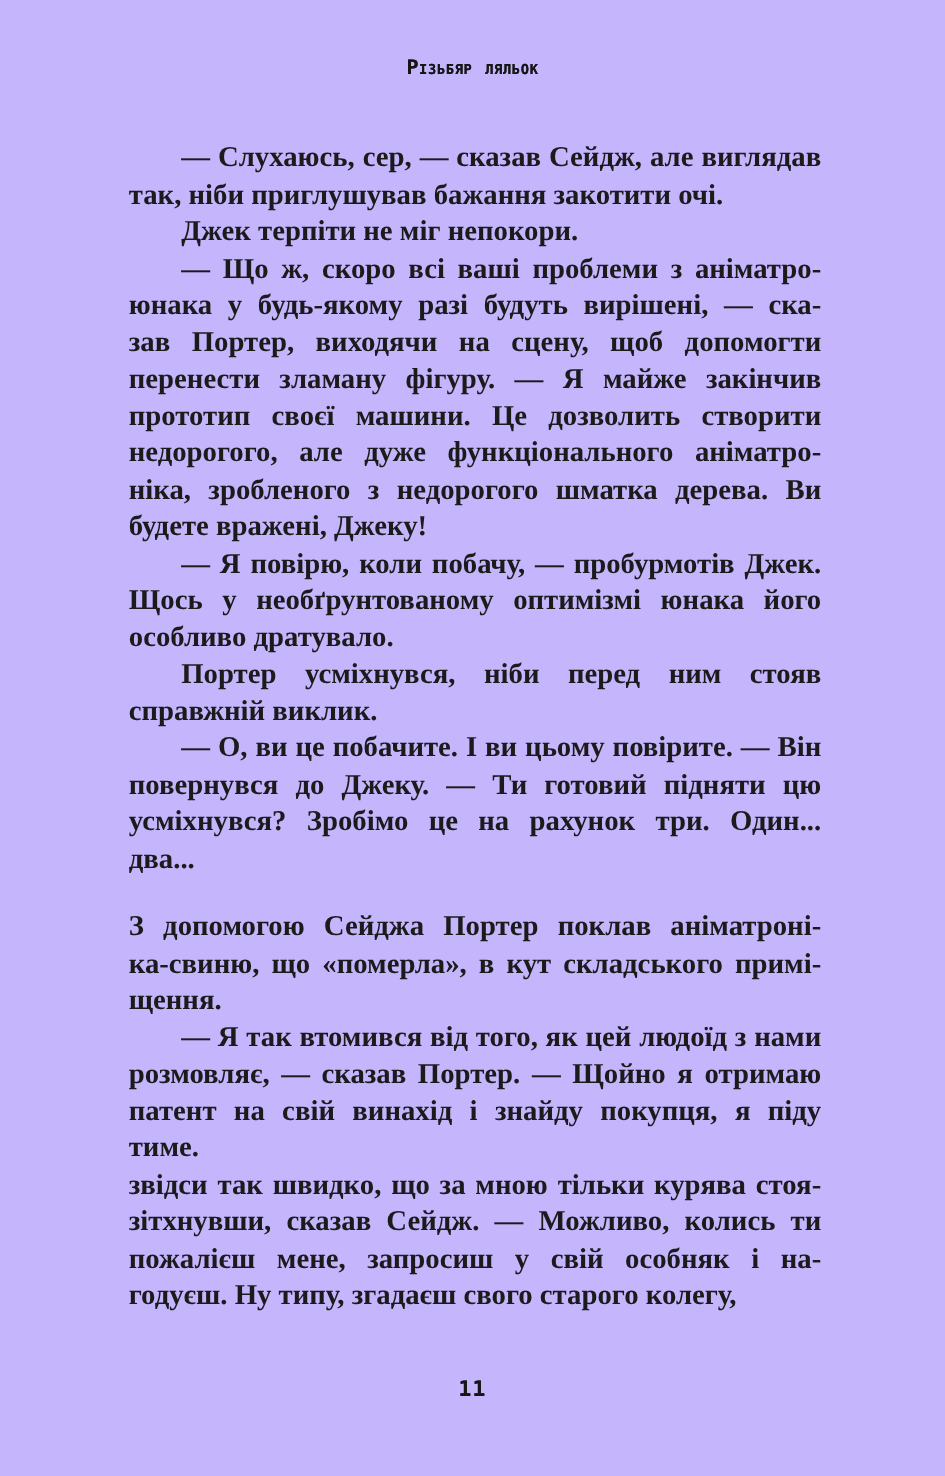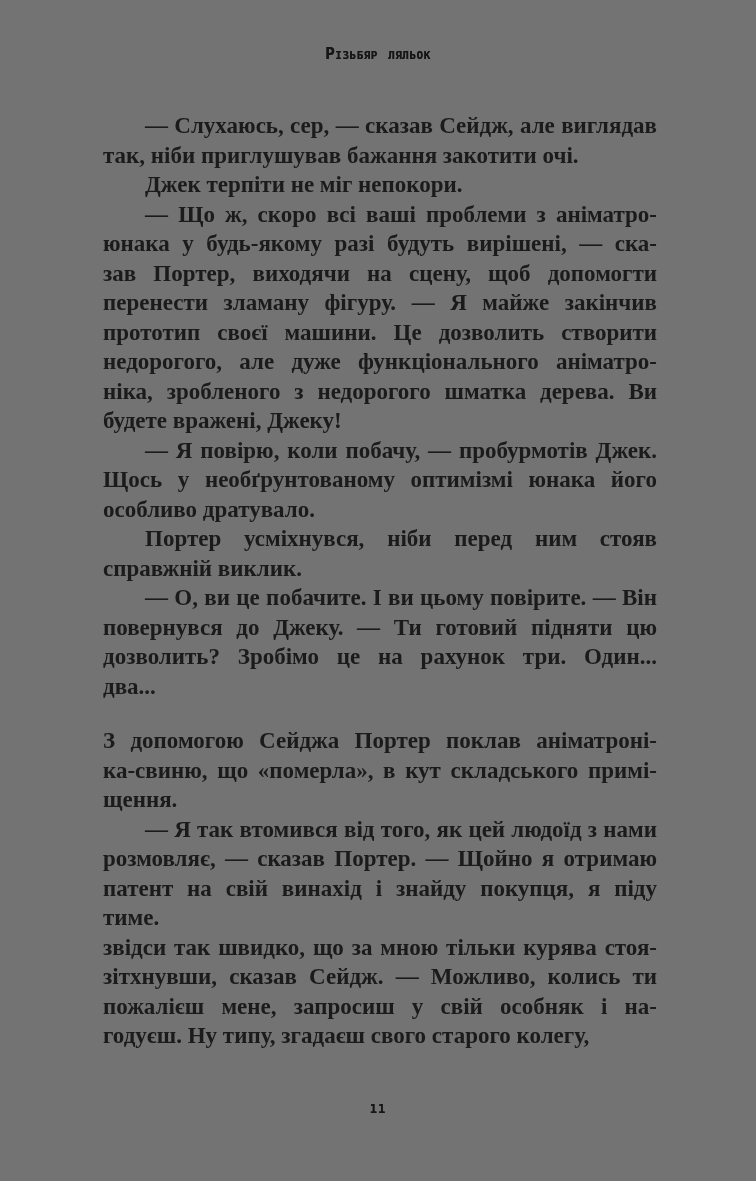--- a/index.html
+++ b/index.html
@@ -4,21 +4,21 @@
 <style>
   html, body {
     margin: 0;
     padding: 0;
     background: #ffffff;
   }
   .page {
     position: relative;
     width: 756px;
     height: 1181px;
-    background: #737373;
+    background: #c4b5fd;
     overflow: hidden;
     font-family: "Liberation Serif", "DejaVu Serif", serif;
     color: #1b1b1b;
   }
   .running-header {
     position: absolute;
     top: 44px;
     left: 0;
     width: 100%;
     text-align: center;
@@ -54,21 +54,21 @@
     padding-left: 42px;
   }
   .page-number {
     position: absolute;
     top: 1102px;
     left: 0;
     width: 100%;
     text-align: center;
     font-family: "DejaVu Sans Mono", monospace;
     font-weight: bold;
-    font-size: 12px;
+    font-size: 17px;
     letter-spacing: 1px;
     color: #161616;
     text-shadow: 0 0 0.4px #161616;
   }
 </style>
 </head>
 <body>
 
 <div class="page">
   <div class="running-header">Різьбяр ляльок</div>
@@ -96,21 +96,21 @@
         <div class="line j">Щось у необґрунтованому оптимізмі юнака його</div>
         <div class="line">особливо дратувало.</div>
       </div>
       <div class="para">
         <div class="line j ind">Портер усміхнувся, ніби перед ним стояв</div>
         <div class="line">справжній виклик.</div>
       </div>
       <div class="para">
         <div class="line j ind">— О, ви це побачите. І ви цьому повірите. — Він</div>
         <div class="line j">повернувся до Джеку. — Ти готовий підняти цю</div>
-        <div class="line j">дозволить? Зробімо це на рахунок три. Один...</div>
+        <div class="line j">усміхнувся? Зробімо це на рахунок три. Один...</div>
         <div class="line">два...</div>
       </div>
       <div class="para gap">
         <div class="line j">З допомогою Сейджа Портер поклав аніматроні-</div>
         <div class="line j">ка-свиню, що «померла», в кут складського примі-</div>
         <div class="line">щення.</div>
       </div>
       <div class="para">
         <div class="line j ind">— Я так втомився від того, як цей людоїд з нами</div>
         <div class="line j">розмовляє, — сказав Портер. — Щойно я отримаю</div>

